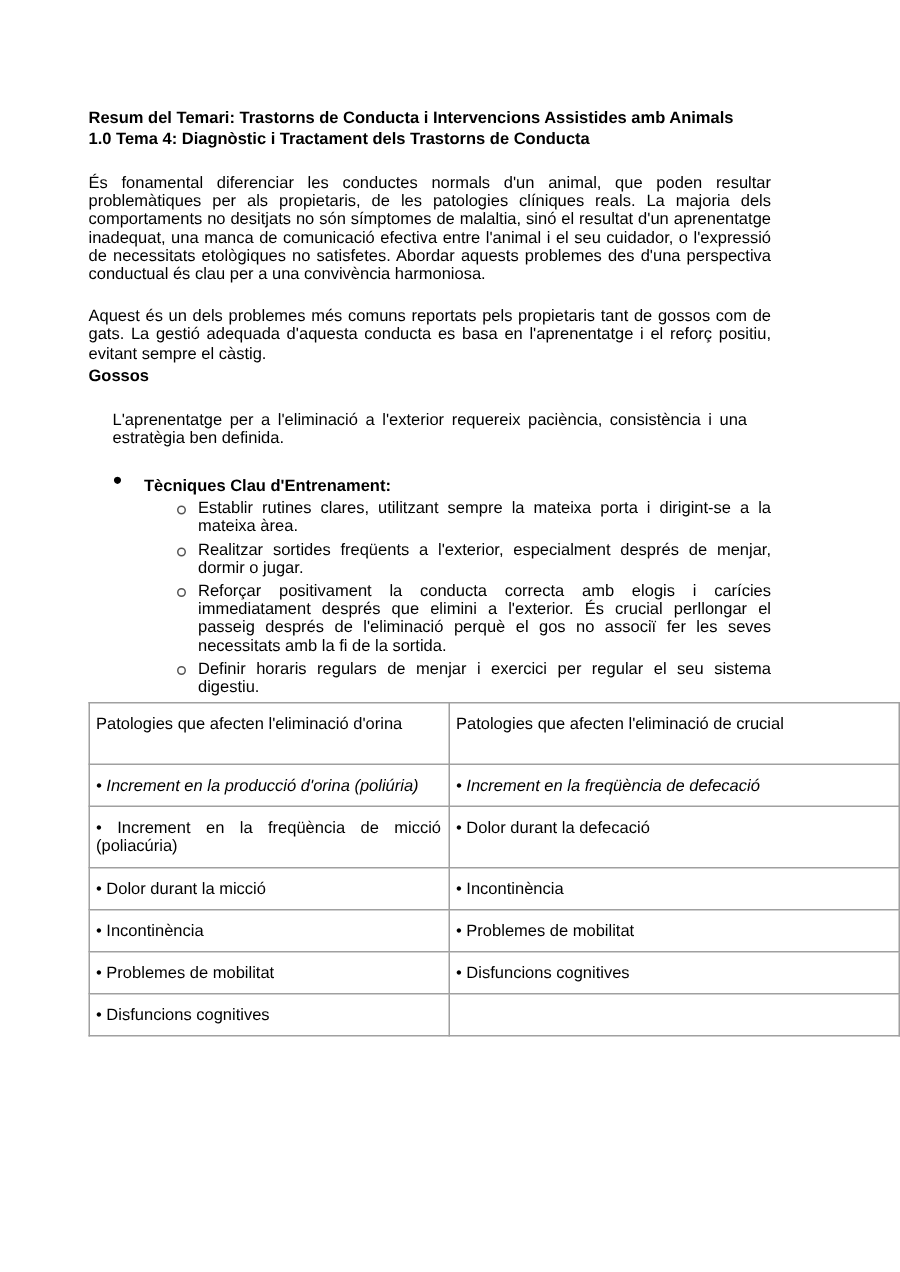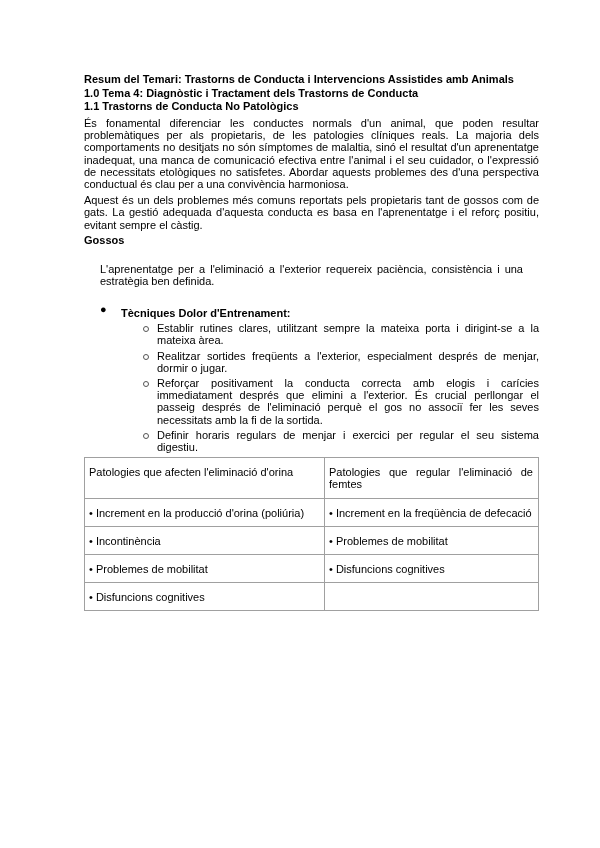--- a/index.html
+++ b/index.html
@@ -1,75 +1,82 @@
 <!DOCTYPE html>
 <html><head>
 <meta charset="utf-8">
 <style>
   html, body { margin:0; padding:0; background:#ffffff; }
   body { width:600px; height:848px; position:relative; overflow:hidden;
          font-family:"Liberation Sans", sans-serif; color:#000; }
-  .page { position:absolute; left:84px; top:73px; width:455px; }
+  .page { position:absolute; left:59px; top:73px; width:455px; }
   .h { font-weight:bold; font-size:11px; line-height:13px; margin:0; }
   .h.title { margin-bottom:1px; }
-  .p { font-size:11px; line-height:12.2px; text-align:justify; margin:4px 0 3px 0; }
+  .p { font-size:11px; line-height:12.2px; text-align:justify; margin:16px 0 3px 0; }
   .p.tight { margin:16px; }
   ul.l1 { list-style:none; margin:1px 0 0 0; padding:0; }
   ul.l1 > li { position:relative; padding-left:37px; }
   .b1 { position:absolute; left:16px; top:0; font-size:11px; line-height:13px; }
   .l1-label { font-weight:bold; font-size:11px; line-height:13px; }
   ul.l2 { list-style:none; margin:1px 0 0 0; padding:0; }
   ul.l2 > li { position:relative; padding-left:36px; margin-left:0; font-size:11px; line-height:12.2px; text-align:justify; margin-bottom:3px; }
   ul.l2 { margin-left:0; }
   .b2 { position:absolute; left:22px; top:4px; width:4px; height:4px; border:1px solid #555; border-radius:50%; }
-  table { border-collapse:collapse; width:455px; margin-top:4px; table-layout:fixed; }
+  table { border-collapse:collapse; width:541px; margin-top:4px; table-layout:fixed; }
   td { border:1px solid #a0a0a0; font-size:11px; line-height:12.2px; padding:8px 5px 6px 4px; vertical-align:top; text-align:justify; }
   td.c1 { width:230px; }
   tr.r-head td { height:26px; }
-  tr.r1 td { height:13px; }
+  tr.r1 td { height:13px;font-style:italic; }
   tr.r2 td { height:26px; }
   tr.rn td { height:13px; }
 </style>
 </head>
 <body>
 
 <div class="page">
   <p class="h title">Resum del Temari: Trastorns de Conducta i Intervencions Assistides amb Animals</p>
   <p class="h">1.0 Tema 4: Diagnòstic i Tractament dels Trastorns de Conducta</p>
-  <p class="h">1.1 Trastorns de Conducta No Patològics</p>
   <p class="p">És fonamental diferenciar les conductes normals d'un animal, que poden resultar problemàtiques per als propietaris, de les patologies clíniques reals. La majoria dels comportaments no desitjats no són símptomes de malaltia, sinó el resultat d'un aprenentatge inadequat, una manca de comunicació efectiva entre l'animal i el seu cuidador, o l'expressió de necessitats etològiques no satisfetes. Abordar aquests problemes des d'una perspectiva conductual és clau per a una convivència harmoniosa.</p>
 
   <p class="p">Aquest és un dels problemes més comuns reportats pels propietaris tant de gossos com de gats. La gestió adequada d'aquesta conducta es basa en l'aprenentatge i el reforç positiu, evitant sempre el càstig.</p>
 
   <p class="h">Gossos</p>
   <p class="p tight">L'aprenentatge per a l'eliminació a l'exterior requereix paciència, consistència i una estratègia ben definida.</p>
 
   <ul class="l1">
     <li>
       <span class="b1">●</span>
-      <span class="l1-label">Tècniques Dolor d'Entrenament:</span>
+      <span class="l1-label">Tècniques Clau d'Entrenament:</span>
       <ul class="l2">
         <li><span class="b2"></span><span>Establir rutines clares, utilitzant sempre la mateixa porta i dirigint-se a la mateixa àrea.</span></li>
         <li><span class="b2"></span><span>Realitzar sortides freqüents a l'exterior, especialment després de menjar, dormir o jugar.</span></li>
         <li><span class="b2"></span><span>Reforçar positivament la conducta correcta amb elogis i carícies immediatament després que elimini a l'exterior. És crucial perllongar el passeig després de l'eliminació perquè el gos no associï fer les seves necessitats amb la fi de la sortida.</span></li>
         <li><span class="b2"></span><span>Definir horaris regulars de menjar i exercici per regular el seu sistema digestiu.</span></li>
       </ul>
     </li>
   </ul>
 
 
   <table>
     <tbody>
         <tr class="r-head">
       <td class="c1">Patologies que afecten l'eliminació d'orina</td>
-      <td>Patologies que regular l'eliminació de femtes</td>
+      <td>Patologies que afecten l'eliminació de crucial</td>
     </tr>
     <tr class="r1">
       <td class="c1">• Increment en la producció d'orina (poliúria)</td>
       <td>• Increment en la freqüència de defecació</td>
+    </tr>
+    <tr class="r2">
+      <td class="c1">• Increment en la freqüència de micció (poliacúria)</td>
+      <td>• Dolor durant la defecació</td>
+    </tr>
+    <tr class="rn">
+      <td class="c1">• Dolor durant la micció</td>
+      <td>• Incontinència</td>
     </tr>
     <tr class="rn">
       <td class="c1">• Incontinència</td>
       <td>• Problemes de mobilitat</td>
     </tr>
     <tr class="rn">
       <td class="c1">• Problemes de mobilitat</td>
       <td>• Disfuncions cognitives</td>
     </tr>
     <tr class="rn">

